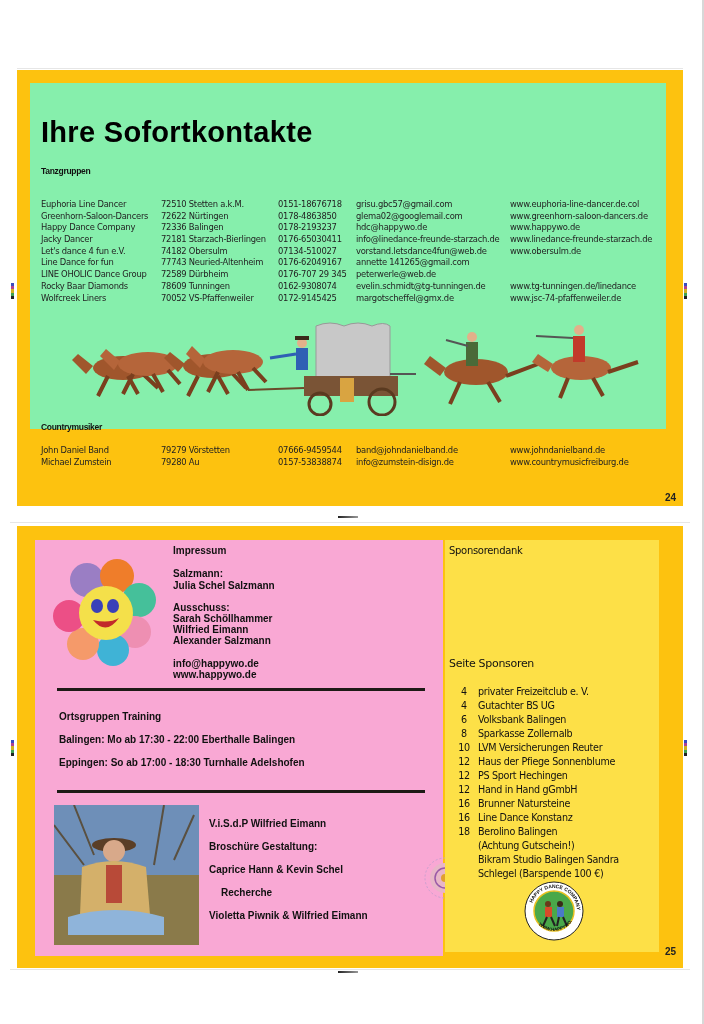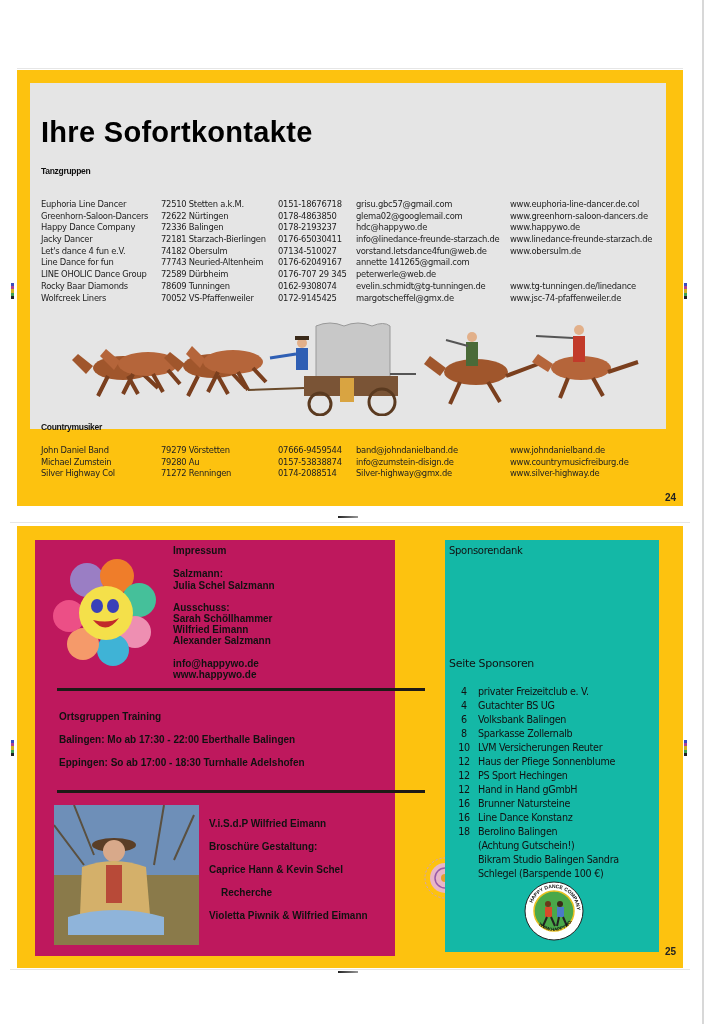--- a/index.html
+++ b/index.html
@@ -10,38 +10,38 @@
     .page-top { left: 17px; top: 70px; width: 666px; height: 436px; }
     .page-bottom { left: 17px; top: 526px; width: 666px; height: 442px; }
 
     .crop-line { position: absolute; height: 1px; background: #e6e6e6; }
     .crop-mark { position: absolute; width: 20px; height: 2px; background: linear-gradient(90deg,#222,#999); }
     .reg-mark { position: absolute; width: 3px; height: 16px;
       background: linear-gradient(180deg,#3a4cc0 0,#3a4cc0 20%,#b04090 20%,#b04090 40%,#d0b020 40%,#d0b020 60%,#40a050 60%,#40a050 80%,#222 80%); }
     .right-edge { position: absolute; right: 0; top: 0; width: 2px; height: 1024px; background: #d8d8d8; }
 
     
-    .top-inner { position: absolute; left: 13px; top: 13px; width: 636px; height: 346px; background: #e5e5e5; }
+    .top-inner { position: absolute; left: 13px; top: 13px; width: 636px; height: 346px; background: #86efac; }
     .main-title { position: absolute; left: 11px; top: 33px; font-size: 29px; font-weight: bold; letter-spacing: 0.3px; color: #000; }
     .section-label { position: absolute; font-size: 8.5px; font-weight: bold; color: #111; letter-spacing: -0.3px; }
     .contact-table { position: absolute; font-family: "DejaVu Sans", sans-serif; font-size: 8.4px; line-height: 11.7px; color: #222; letter-spacing: -0.25px; }
     .contact-row { position: relative; height: 11.7px; white-space: nowrap; }
     .contact-row span { position: absolute; top: 0; }
     .c-name { left: 0; }
     .c-city { left: 120px; }
     .c-phone { left: 237px; }
     .c-email { left: 315px; }
     .c-web { left: 469px; }
     .page-num { position: absolute; font-size: 10px; font-weight: bold; color: #222; }
 
     .illustration { position: absolute; left: 38px; top: 233px; width: 580px; height: 100px; }
 
     
-    .bottom-left { position: absolute; left: 18px; top: 14px; width: 360px; height: 416px; background: #be185d; }
-    .bottom-right { position: absolute; left: 428px; top: 14px; width: 214px; height: 412px; background: #14b8a6; }
+    .bottom-left { position: absolute; left: 18px; top: 14px; width: 408px; height: 416px; background: #f9a8d4; }
+    .bottom-right { position: absolute; left: 428px; top: 14px; width: 214px; height: 412px; background: #fde047; }
     .imp-text { position: absolute; font-weight: bold; font-size: 10px; line-height: 11.5px; color: #111; }
     .rule { position: absolute; height: 3px; background: #1e1a16; }
 
     .sponsor-title { position: absolute; left: 4px; top: 5px; font-family: "DejaVu Sans", sans-serif; font-size: 10px; color: #111; letter-spacing: -0.3px; }
     .sponsor-para { position: absolute; left: 4px; top: 33px; width: 205px; font-family: "DejaVu Sans", sans-serif; font-size: 9.6px; line-height: 13.1px; color: #111; letter-spacing: -0.35px; }
     .sponsor-sub { position: absolute; left: 4px; top: 117px; font-family: "DejaVu Sans", sans-serif; font-size: 11px; color: #111; letter-spacing: -0.3px; }
     .sponsor-list { position: absolute; left: 10px; top: 145px; font-family: "DejaVu Sans", sans-serif; font-size: 9.6px; line-height: 14px; color: #111; letter-spacing: -0.3px; }
     .sponsor-row { position: relative; height: 14px; white-space: nowrap; }
     .sponsor-page { position: absolute; left: 0; width: 18px; text-align: center; }
     .sponsor-name { position: absolute; left: 23px; }
@@ -200,27 +200,20 @@
           <span class="c-phone">07666-9459544</span>
           <span class="c-email">band@johndanielband.de</span>
           <span class="c-web">www.johndanielband.de</span>
         </div>
         <div class="contact-row">
           <span class="c-name">Michael Zumstein</span>
           <span class="c-city">79280 Au</span>
           <span class="c-phone">0157-53838874</span>
           <span class="c-email">info@zumstein-disign.de</span>
           <span class="c-web">www.countrymusicfreiburg.de</span>
-        </div>
-        <div class="contact-row">
-          <span class="c-name">Silver Highway Col</span>
-          <span class="c-city">71272 Renningen</span>
-          <span class="c-phone">0174-2088514</span>
-          <span class="c-email">Silver-highway@gmx.de</span>
-          <span class="c-web">www.silver-highway.de</span>
         </div>
       </div>
   </div>
   <div class="page-num" style="left:648px; top:422px;">24</div>
 </div>
 
 <div class="page page-bottom">
   <div class="bottom-left">
 
     <svg style="position:absolute; left:16px; top:18px; width:110px; height:110px;" viewBox="0 0 110 110">

